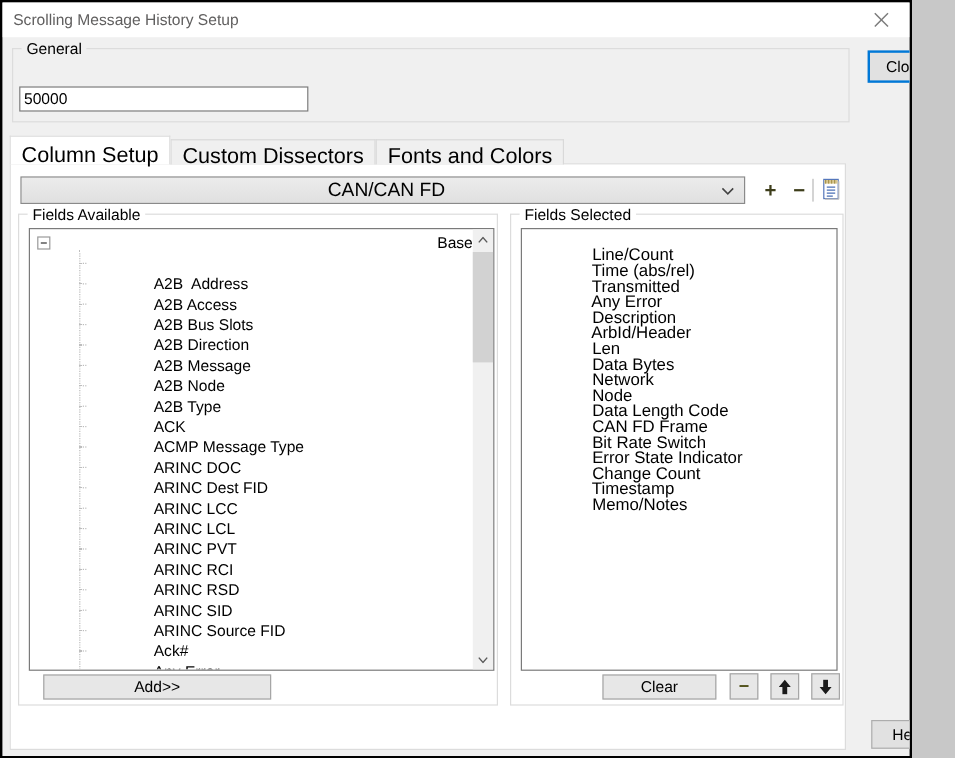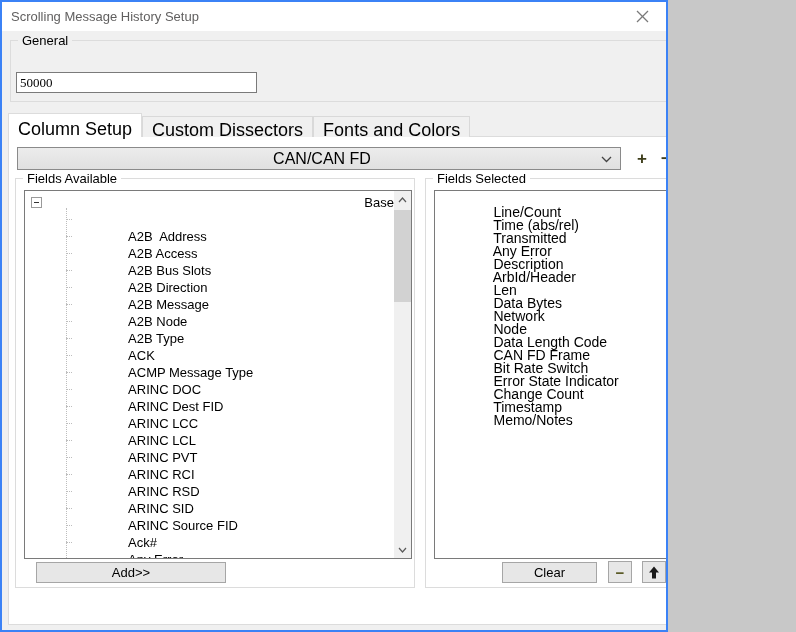--- a/index.html
+++ b/index.html
@@ -1,39 +1,39 @@
 <!DOCTYPE html>
 <html><head>
 <meta charset="utf-8">
 <style>
   html,body { margin:0; padding:0; background:#c8c8c8; font-family:"Liberation Sans", sans-serif; }
   * { box-sizing:border-box; }
 
   .dialog {
-    position:relative; width:668px; height:632px;
-    background:#f0f0f0; border:2px solid #3b82f6; overflow:hidden;
+    position:relative; width:760px; height:632px;
+    background:#f0f0f0; border:2px solid #000000; overflow:hidden;
   }
 
   
   .titlebar { position:absolute; left:0; top:0; right:0; height:29px; background:#ffffff; }
   .title-text { position:absolute; left:9px; top:7px; font-size:13px; color:#605f5f; white-space:nowrap; }
   .close-x { position:absolute; right:2px; top:0; width:44px; height:29px;
              display:flex; align-items:center; justify-content:center; cursor:pointer; }
 
   
   .groupbox { position:absolute; border:1px solid #dcdcdc; }
   .grouplabel { position:absolute; top:-8px; left:7px; padding:0 4px; font-size:13px; color:#000; white-space:nowrap; }
   .gl-gray { background:#f0f0f0; }
   .gl-white { background:#ffffff; }
 
   
   .general { left:8px; top:38px; width:698px; height:62px; }
   .count-label { position:absolute; left:6px; top:11px; font-size:13px; color:#000; white-space:nowrap; }
   .count-input { position:absolute; left:5px; top:31px; width:241px; height:21px;
-                 border:1px solid #7a7a7a; background:#fff; font-family:Liberation Serif, serif;
+                 border:1px solid #7a7a7a; background:#fff; font-family:Liberation Sans, sans-serif;
                  font-size:13px; padding:0 3px; color:#000; }
 
   
   .btn { display:flex; align-items:center; justify-content:center; font-size:13px; color:#000;
          background:#e1e1e1; border:1px solid #adadad; cursor:pointer; }
   .close-btn { position:absolute; left:721px; top:40px; width:64px; height:27px; border:2px solid #0078d7; }
   .help-btn { position:absolute; left:724px; top:598px; width:62px; height:24px; }
 
   
   .tabs { position:absolute; left:6px; top:111px; height:24px; display:flex; align-items:flex-end; z-index:3; }

